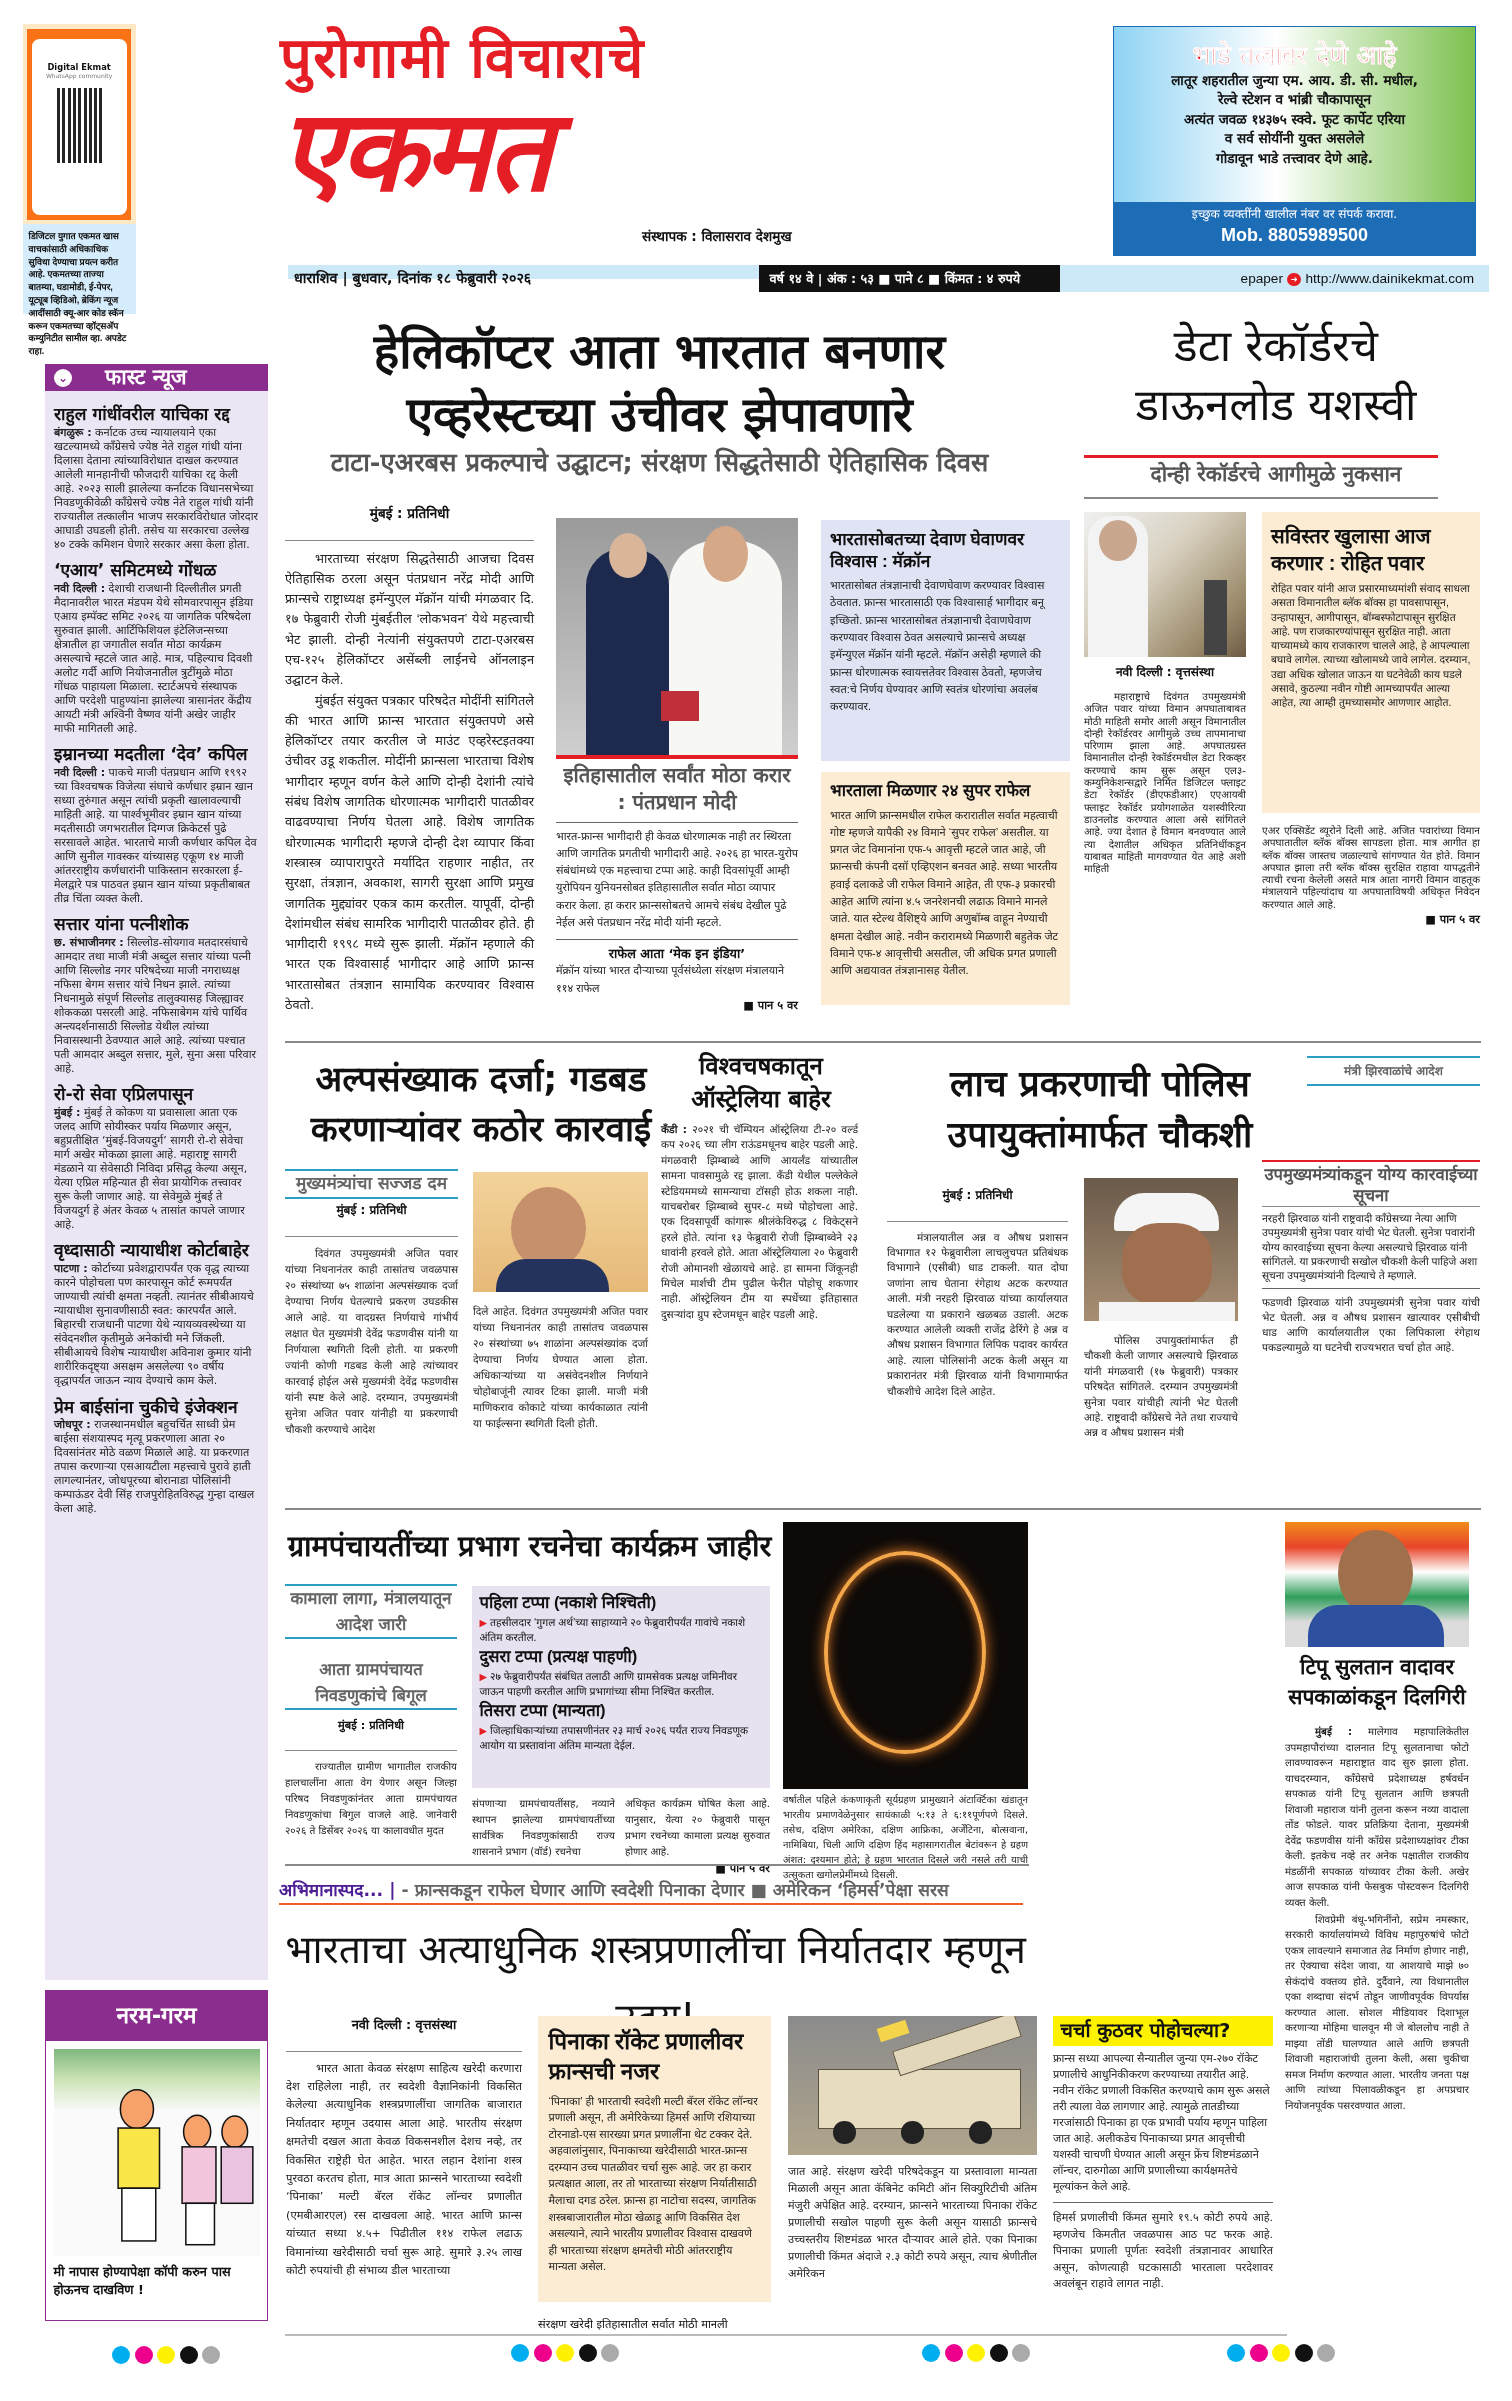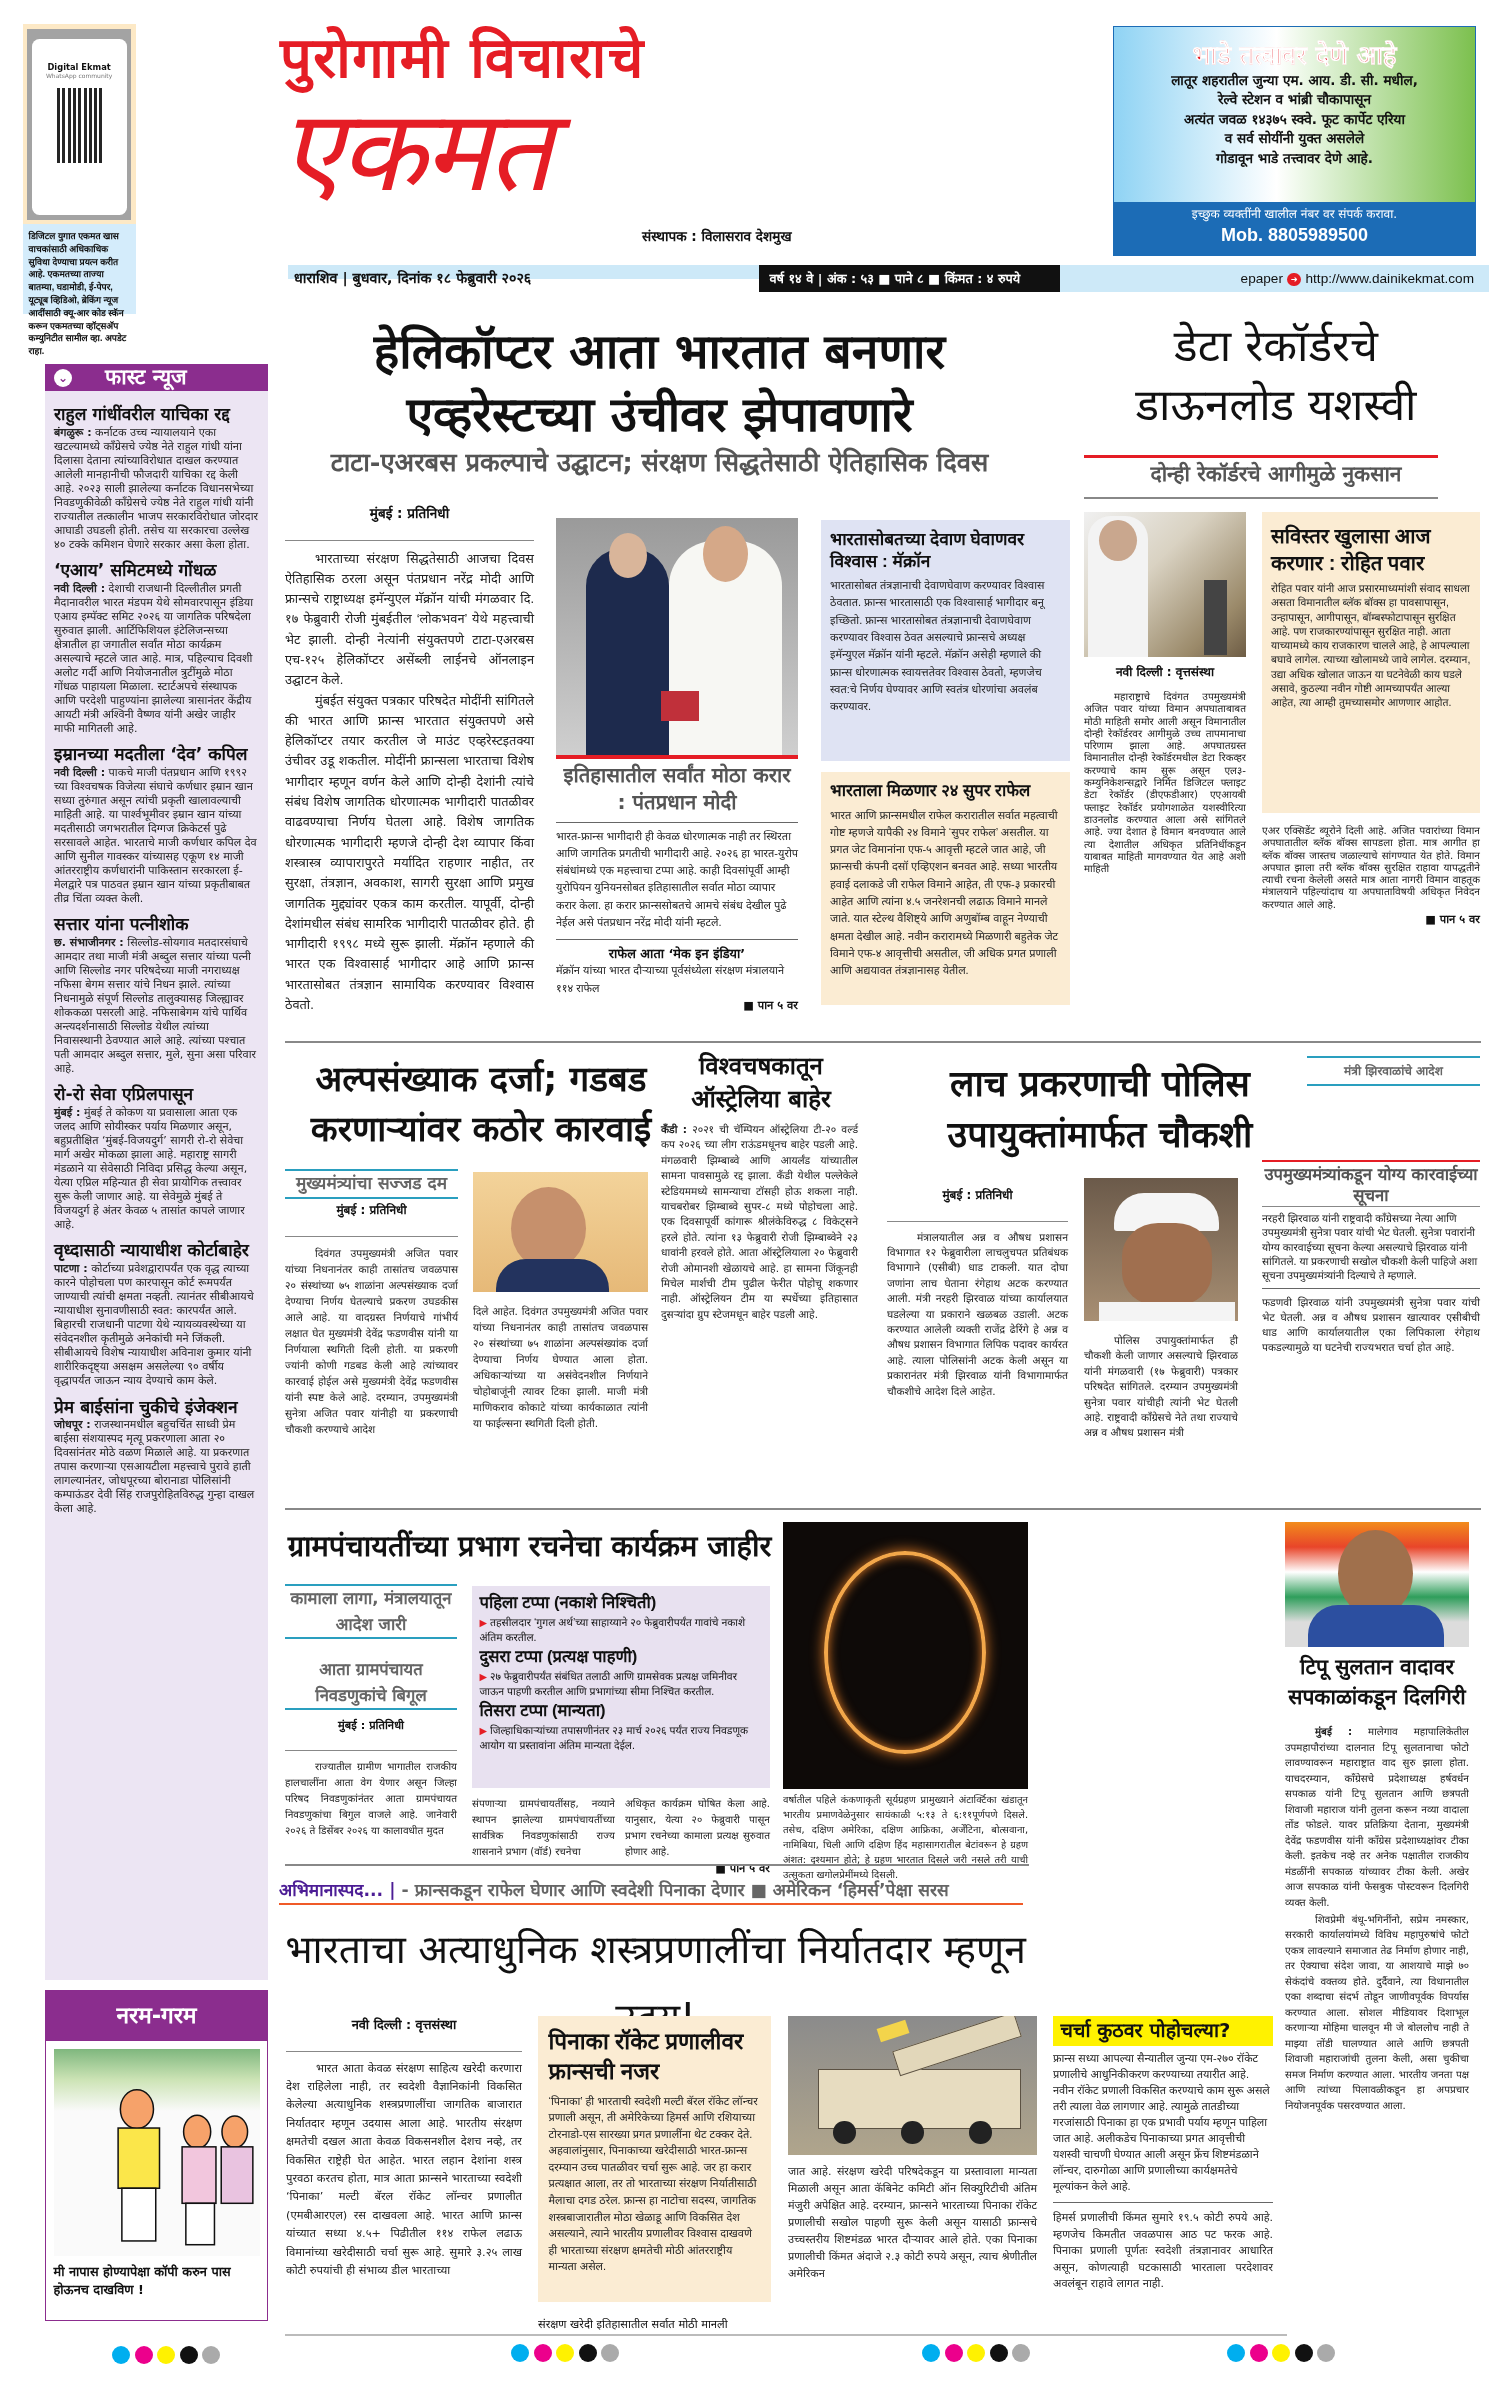--- a/index.html
+++ b/index.html
@@ -8,39 +8,39 @@
 p{margin:0}
 .body-txt{font-size:12.8px;line-height:20.3px;text-align:justify;font-family:"Liberation Sans",sans-serif;color:#222}
 .body-txt-s{font-size:12px;line-height:19px;text-align:justify;font-family:"DejaVu Sans",sans-serif;color:#222}
 .dateline{font-weight:bold;text-align:center;font-size:13.6px;padding-bottom:18px;border-bottom:1.5px solid #888;margin-bottom:7.5px}
 .hr{position:absolute;height:2.3px;background:#888}
 .photo{position:absolute;overflow:hidden}
 .indent{text-indent:30px}
 
 
 .qr-box{left:22.6px;top:24px;width:113px;height:200px;background:#fde9c6;padding:4.5px}
-.qr-card{background:#a3a3a3;width:100%;height:100%;padding:10.5px 4.5px 4.5px 4.5px}
+.qr-card{background:#f97316;width:100%;height:100%;padding:10.5px 4.5px 4.5px 4.5px}
 .qr-inner{background:#fff;border-radius:7.5px;height:100%;text-align:center;padding-top:22.6px}
 .qr-code{width:45px;height:75px;margin:9px auto 0;background:
 repeating-linear-gradient(90deg,#000 0 3px,#fff 3px 5.3px),#000;opacity:.85}
 .promo{left:22.6px;top:224px;width:113px;height:90px;background:#d4ecfb;padding:6px;font-size:9px;line-height:12.8px;font-weight:bold;font-family:"Liberation Sans",sans-serif}
 .fast-head{left:45px;top:364px;width:223px;height:27px;background:#8b2d8e;color:#fff;font-weight:bold;font-size:21px;line-height:27px;padding-left:60px}
 .fast-icon{position:absolute;left:9px;top:4.5px;width:18px;height:18px;border-radius:50%;background:#fff;color:#8b2d8e;font-size:12px;line-height:18px;text-align:center}
 .fast-body{left:45px;top:391px;width:223px;height:1589px;background:#ece5f3;padding:4.5px 9px}
 .fn-title{font-weight:bold;font-size:17.3px;line-height:22.6px;margin-top:7.5px;font-family:"DejaVu Sans",sans-serif}
 .fn-text{font-size:11px;line-height:14px;font-family:"DejaVu Sans",sans-serif;color:#222}
 .fn-text b{font-weight:bold}
 .cartoon-head{left:45px;top:1990px;width:223px;height:51px;background:#8b2d8e;color:#fff;text-align:center;font-weight:bold;font-size:22.6px;line-height:51px}
 .cartoon-box{left:45px;top:2041px;width:223px;height:280px;border:1.5px solid #8b2d8e;border-top:none;background:#fff;padding:7.5px}
 .cartoon-img{width:100%;height:207px;background:linear-gradient(180deg,#7fb77e 0,#cde4b6 15%,#fafafa 30%,#fafafa 100%);position:relative;overflow:hidden}
 .cartoon-cap{font-size:12.8px;line-height:18px;font-weight:bold;margin-top:7.5px}
 
 
 .tagline{left:280px;top:24px;font-size:56px;font-weight:bold;color:#e51d25;line-height:68px;letter-spacing:1.5px}
-.logo{left:280px;top:83px;font-size:113px;font-weight:normal;font-style:italic;color:#e51d25;line-height:136px;letter-spacing:-3px}
+.logo{left:280px;top:83px;font-size:113px;font-weight:bold;font-style:italic;color:#e51d25;line-height:136px;letter-spacing:-3px}
 .founder{left:642px;top:226px;font-size:13.6px;font-weight:bold}
 .dateband{left:288px;top:265px;width:471px;height:14px;background:#cde9f8;font-weight:bold;font-size:14.3px;line-height:27px;padding-left:6px}
 .issueband{left:759px;top:265px;width:307px;height:27px;background:#111;color:#fff;font-size:12.8px;line-height:27px;padding-left:10.5px;font-weight:bold}
 .epaper{left:1060px;top:265px;width:429px;height:27px;background:#cde9f8;font-size:13.6px;line-height:27px;text-align:right;padding-right:15px;font-family:"Liberation Sans",sans-serif}
 .epaper-icon{display:inline-block;width:13.6px;height:13.6px;border-radius:50%;background:#e51d25;color:#fff;font-size:8.3px;line-height:13.6px;text-align:center;vertical-align:middle;margin:0 4.5px}
 .ad{left:1113px;top:25.6px;width:363px;height:230px;border:1.5px solid #1c6cb6}
 .ad-top{height:175px;background:linear-gradient(90deg,#8fd3f4 0%,#ffffff 45%,#e6f5df 55%,#7cc04e 100%);text-align:center;padding-top:12px}
 .ad-title{font-size:25.6px;font-weight:bold;color:#e51d25;-webkit-text-stroke:0.8px #fff;line-height:32px}
 .ad-line{font-size:13.6px;line-height:19.6px;font-weight:bold;color:#111}
 .ad-bottom{height:53px;background:#1c6cb6;color:#fff;text-align:center;padding-top:4.5px}

